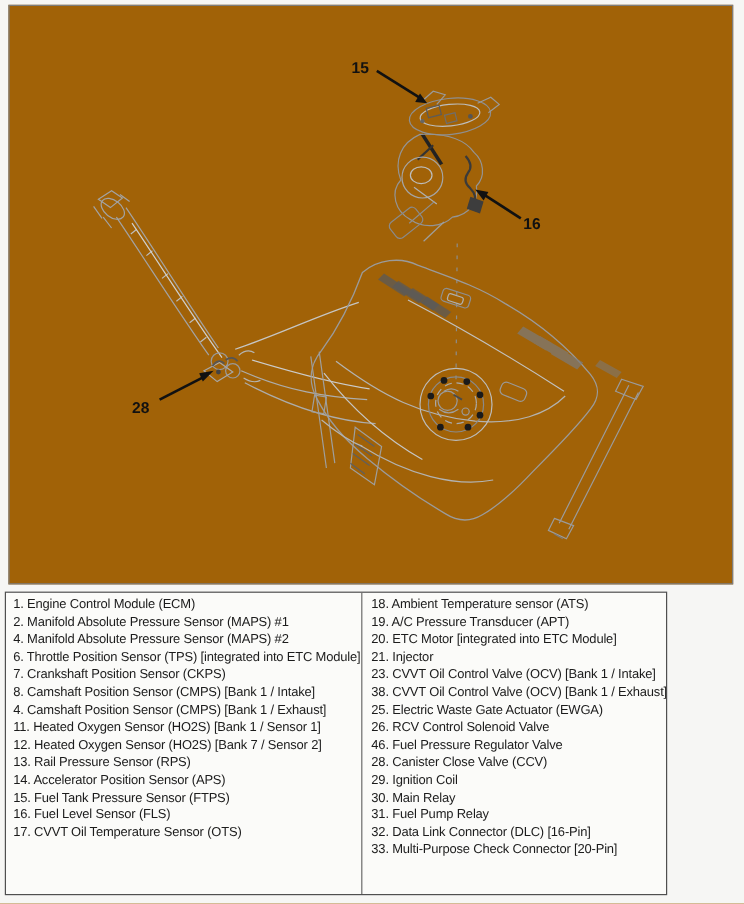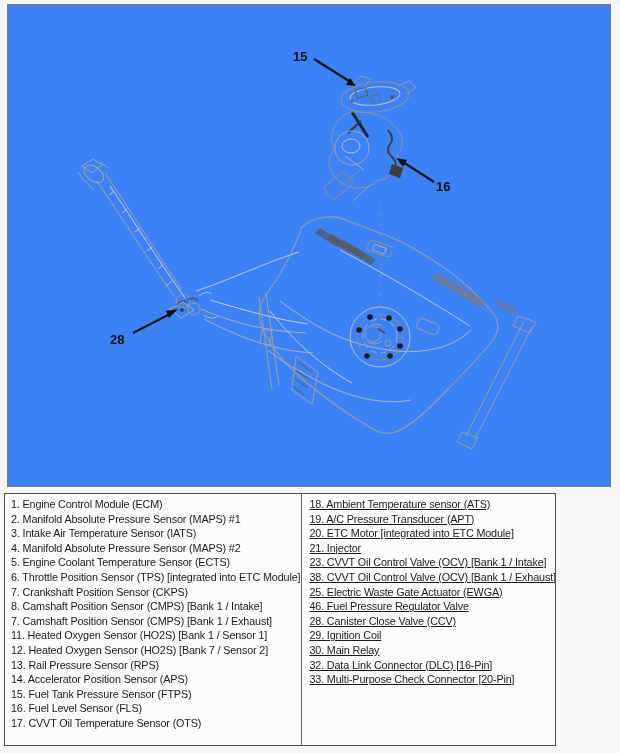--- a/index.html
+++ b/index.html
@@ -7,39 +7,39 @@
     width:620px;height:753px;
     background:#f6f6f4;
     font-family:"Liberation Sans", sans-serif;
     color:#1c1c1c;
     position:relative;
     overflow:hidden;
   }
   .diagram-panel{
     position:absolute;left:7px;top:4px;width:604px;height:483px;
     border:1px solid #7d7d7d;
-    background:#3b82f6;
+    background:#a16207;
     box-sizing:border-box;
   }
   .diagram-panel svg{position:absolute;left:-8px;top:-5px;}
   .legend-table{
     position:absolute;left:4px;top:493px;width:552px;height:253px;
     border:1px solid #4f4f4f;
     background:#fbfbf9;
     box-sizing:border-box;
     display:flex;
   }
   .legend-col{
     list-style:none;margin:0;padding:3px 4px 0 6px;
     font-size:10.8px;letter-spacing:-0.15px;line-height:14.6px;
     white-space:nowrap;overflow:hidden;
     box-sizing:border-box;
   }
   .legend-col.left{width:329px;}
-  .legend-col.right{width:281px;border-left:1px solid #6b6b6b;padding-left:7px;text-decoration:underline;}
+  .legend-col.right{width:281px;border-left:1px solid #6b6b6b;padding-left:7px;}
   .legend-col li{height:14.6px;}
   text.callout{
     font-family:"Liberation Sans", sans-serif;
     font-size:13px;font-weight:bold;fill:#111;
   }
 </style>
 </head>
 <body>
 
 <div class="diagram-panel">
@@ -170,43 +170,43 @@
       <line x1="133" y1="333" x2="170" y2="314" stroke="#111" stroke-width="2.2"></line>
       <polygon points="178,309 169,318 166,311" fill="#111"></polygon>
     </g>
   </svg>
 </div>
 
 <div class="legend-table">
   <ul class="legend-col left">
     <li>1. Engine Control Module (ECM)</li>
     <li>2. Manifold Absolute Pressure Sensor (MAPS) #1</li>
-    <li>3. Intake Air Temperature Sensor (IATS)</li>
     <li>4. Manifold Absolute Pressure Sensor (MAPS) #2</li>
-    <li>5. Engine Coolant Temperature Sensor (ECTS)</li>
     <li>6. Throttle Position Sensor (TPS) [integrated into ETC Module]</li>
     <li>7. Crankshaft Position Sensor (CKPS)</li>
     <li>8. Camshaft Position Sensor (CMPS) [Bank 1 / Intake]</li>
-    <li>7. Camshaft Position Sensor (CMPS) [Bank 1 / Exhaust]</li>
+    <li>4. Camshaft Position Sensor (CMPS) [Bank 1 / Exhaust]</li>
     <li>11. Heated Oxygen Sensor (HO2S) [Bank 1 / Sensor 1]</li>
     <li>12. Heated Oxygen Sensor (HO2S) [Bank 7 / Sensor 2]</li>
     <li>13. Rail Pressure Sensor (RPS)</li>
     <li>14. Accelerator Position Sensor (APS)</li>
     <li>15. Fuel Tank Pressure Sensor (FTPS)</li>
     <li>16. Fuel Level Sensor (FLS)</li>
     <li>17. CVVT Oil Temperature Sensor (OTS)</li>
   </ul>
   <ul class="legend-col right">
     <li>18. Ambient Temperature sensor (ATS)</li>
     <li>19. A/C Pressure Transducer (APT)</li>
     <li>20. ETC Motor [integrated into ETC Module]</li>
     <li>21. Injector</li>
     <li>23. CVVT Oil Control Valve (OCV) [Bank 1 / Intake]</li>
     <li>38. CVVT Oil Control Valve (OCV) [Bank 1 / Exhaust]</li>
     <li>25. Electric Waste Gate Actuator (EWGA)</li>
+    <li>26. RCV Control Solenoid Valve</li>
     <li>46. Fuel Pressure Regulator Valve</li>
     <li>28. Canister Close Valve (CCV)</li>
     <li>29. Ignition Coil</li>
     <li>30. Main Relay</li>
+    <li>31. Fuel Pump Relay</li>
     <li>32. Data Link Connector (DLC) [16-Pin]</li>
     <li>33. Multi-Purpose Check Connector [20-Pin]</li>
   </ul>
 </div>
 
 </body></html>

